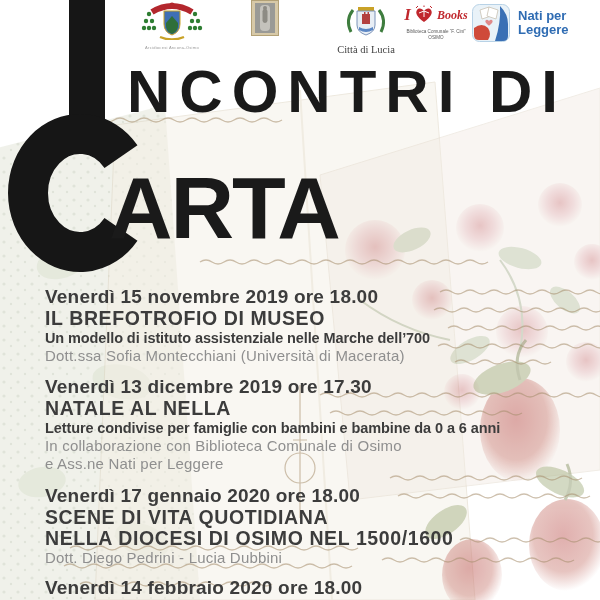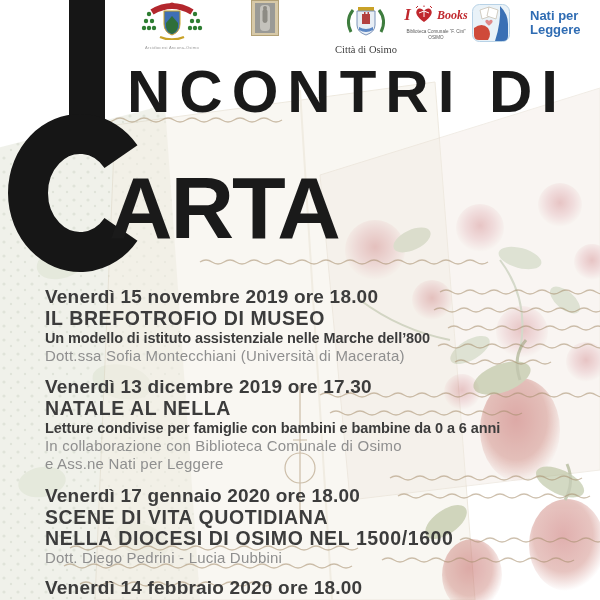--- a/index.html
+++ b/index.html
@@ -18,21 +18,21 @@
   #logo-museo{left:220px;top:0;width:90px;}
   #logo-museo .cap{font-size:7.5px;color:#8c8377;margin-top:2px;}
   #logo-citta{left:320px;top:2px;width:92px;}
   #logo-citta .cap{font-family:"Liberation Serif",serif;font-size:10.5px;color:#3f3f3f;margin-top:2px;}
   #logo-biblioteca{left:397px;top:3px;width:78px;}
   .ilb-row{display:flex;align-items:center;justify-content:center;gap:2px;height:24px;}
   .ilb-i,.ilb-books{font-family:"Liberation Serif",serif;font-style:italic;font-weight:bold;color:#c0272d;}
   .ilb-i{font-size:17px;}
   .ilb-books{font-size:12px;text-align:right;}
   #logo-biblioteca .cap{font-size:4.6px;color:#5a5a5a;line-height:5.5px;margin-top:2px;}
-  #logo-npl{left:472px;top:4px;width:110px;display:flex;align-items:center;gap:20px;text-align:left;}
+  #logo-npl{left:472px;top:4px;width:110px;display:flex;align-items:center;gap:8px;text-align:left;}
   .npl-text{font-size:13px;font-weight:bold;color:#2f6cb3;line-height:14px;}
 
   
   .t-initial-i{position:absolute;left:69px;top:0;width:36px;height:128px;background:#161616;}
   .t-line{position:absolute;color:#1a1a1a;font-weight:bold;line-height:1;white-space:nowrap;}
   .t-line1{left:127px;top:62px;font-size:60px;letter-spacing:9px;}
   .t-line2{left:109px;top:144px;font-size:88px;letter-spacing:-2px;margin-top:20px;}
   .t-initial-c{position:absolute;left:2px;top:108px;width:160px;height:170px;}
 
   
@@ -186,21 +186,21 @@
   <div class="logo" id="logo-citta">
     <svg width="46" height="36" viewBox="0 0 46 36">
       <path d="M8 30 Q2 18 10 8" stroke="#3e7d3e" stroke-width="3" fill="none"></path>
       <path d="M38 30 Q44 18 36 8" stroke="#3e7d3e" stroke-width="3" fill="none"></path>
       <path d="M15 5 h16 v4 h-16 z" fill="#c9a227"></path>
       <path d="M14 9 h18 v14 q0 7 -9 10 q-9 -3 -9 -10 z" fill="#e8eef5" stroke="#7a92b8"></path>
       <rect x="19" y="12" width="8" height="10" fill="#b34040"></rect>
       <path d="M19 12 h2 v-2 h1.5 v2 h2 v-2 h1.5 v2 h1 v2 h-8 z" fill="#b34040"></path>
       <path d="M16 25 q7 4 14 0 v3 q-7 4 -14 0 z" fill="#5b86c4"></path>
     </svg>
-    <div class="cap">Città di Osimo</div>
+    <div class="cap">Città di Lucia</div>
   </div>
 
   <div class="logo" id="logo-biblioteca">
     <div class="ilb-row">
       <span class="ilb-i">I</span>
       <svg width="22" height="20" viewBox="0 0 22 20">
         <path d="M11 17 C4 12 2 8 4 5 c2 -2.4 5 -1.6 7 1 c2 -2.6 5 -3.4 7 -1 c2 3 0 7 -7 12 z" fill="#c0272d"></path>
         <path d="M6 8 l5 -2 l5 2 M11 6 v6" stroke="#ffffff" stroke-width="1" fill="none"></path>
         <path d="M3 3 l2 -2 M19 3 l-2 -2 M11 2 v-1.5" stroke="#c0272d" stroke-width="1" fill="none"></path>
       </svg>
@@ -235,21 +235,21 @@
   <svg class="t-initial-c" width="160" height="170" viewBox="0 0 160 170">
     <path d="M119 48.7 A 52 59 0 1 0 119 121.3" fill="none" stroke="#161616" stroke-width="40" stroke-linecap="butt"></path>
   </svg>
   <span class="sr">C</span>
 
   <div class="t-line t-line2">ARTA</div>
 
   <div class="event" style="top:286px">
     <div class="ev-date">Venerdì 15 novembre 2019 ore 18.00</div>
     <div class="ev-title">IL BREFOTROFIO DI MUSEO</div>
-    <div class="ev-sub">Un modello di istituto assistenziale nelle Marche dell’800</div>
+    <div class="ev-sub">Un modello di istituto assistenziale nelle Marche dell’700</div>
     <div class="ev-gray">Dott.ssa Sofia Montecchiani (Università di Macerata)</div>
   </div>
 
   <div class="event" style="top:376px">
     <div class="ev-date">Venerdì 13 dicembre 2019 ore 17.30</div>
     <div class="ev-title">NATALE AL NELLA</div>
     <div class="ev-sub">Letture condivise per famiglie con bambini e bambine da 0 a 6 anni</div>
     <div class="ev-gray">In collaborazione con Biblioteca Comunale di Osimo</div>
     <div class="ev-gray">e Ass.ne Nati per Leggere</div>
   </div>

